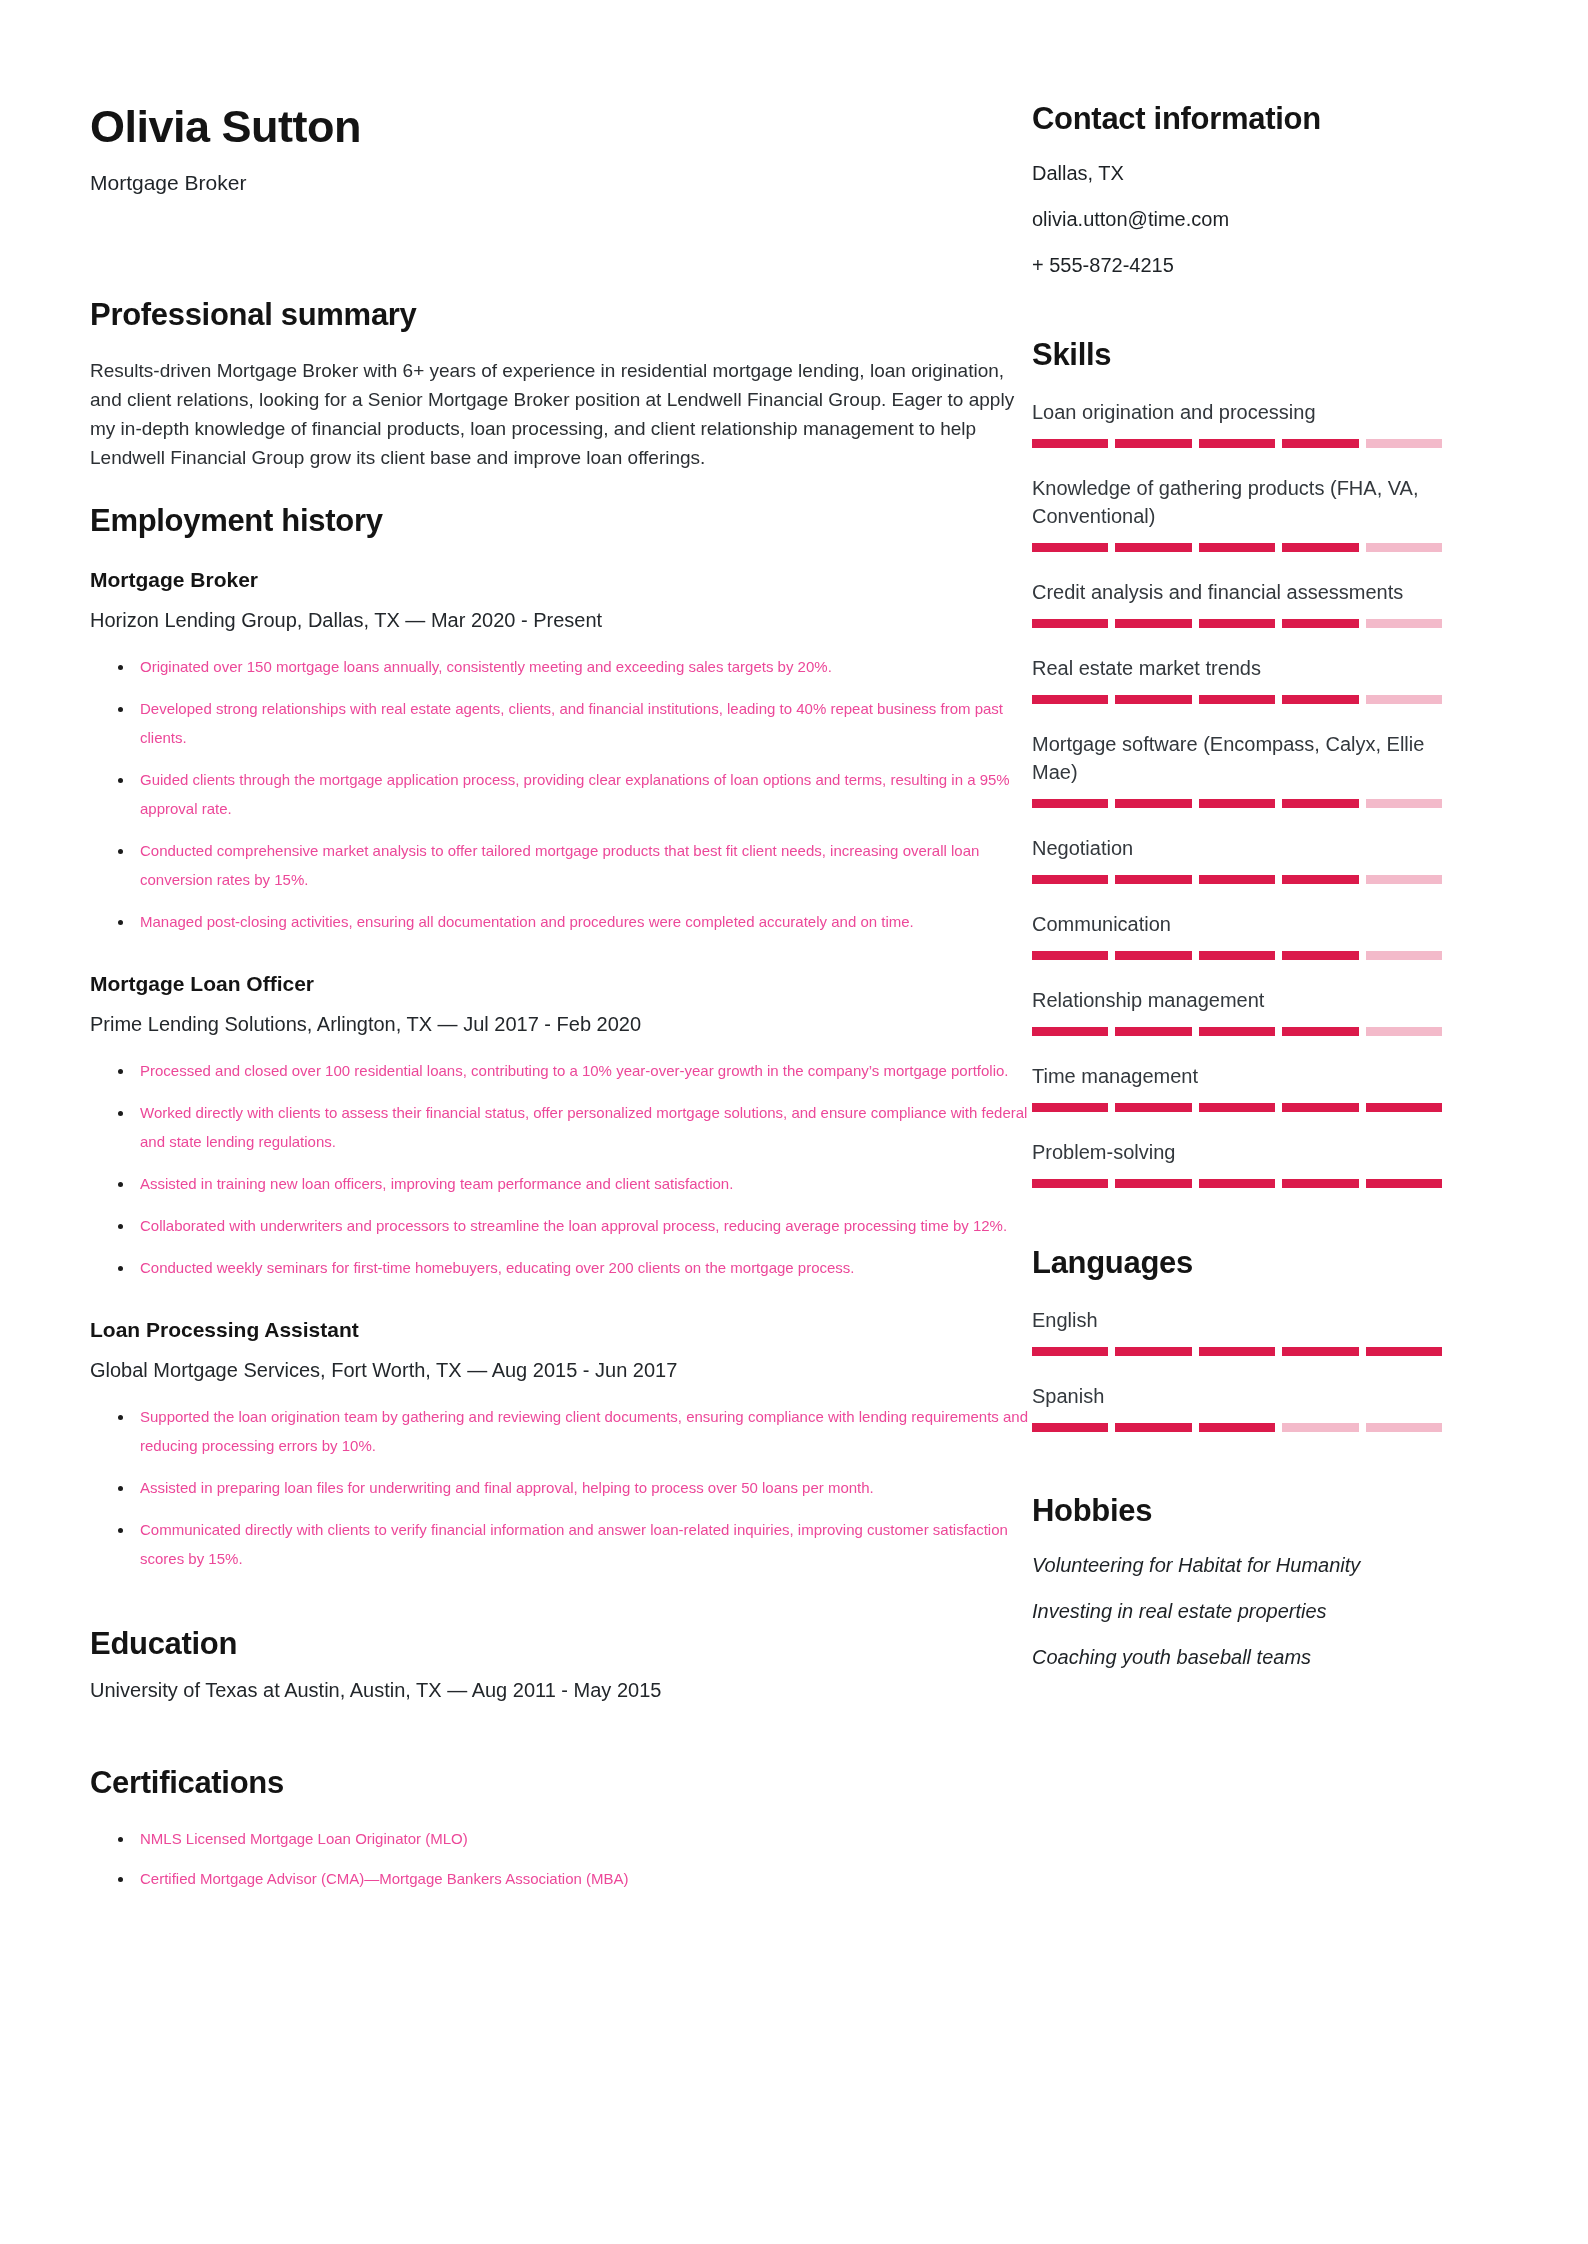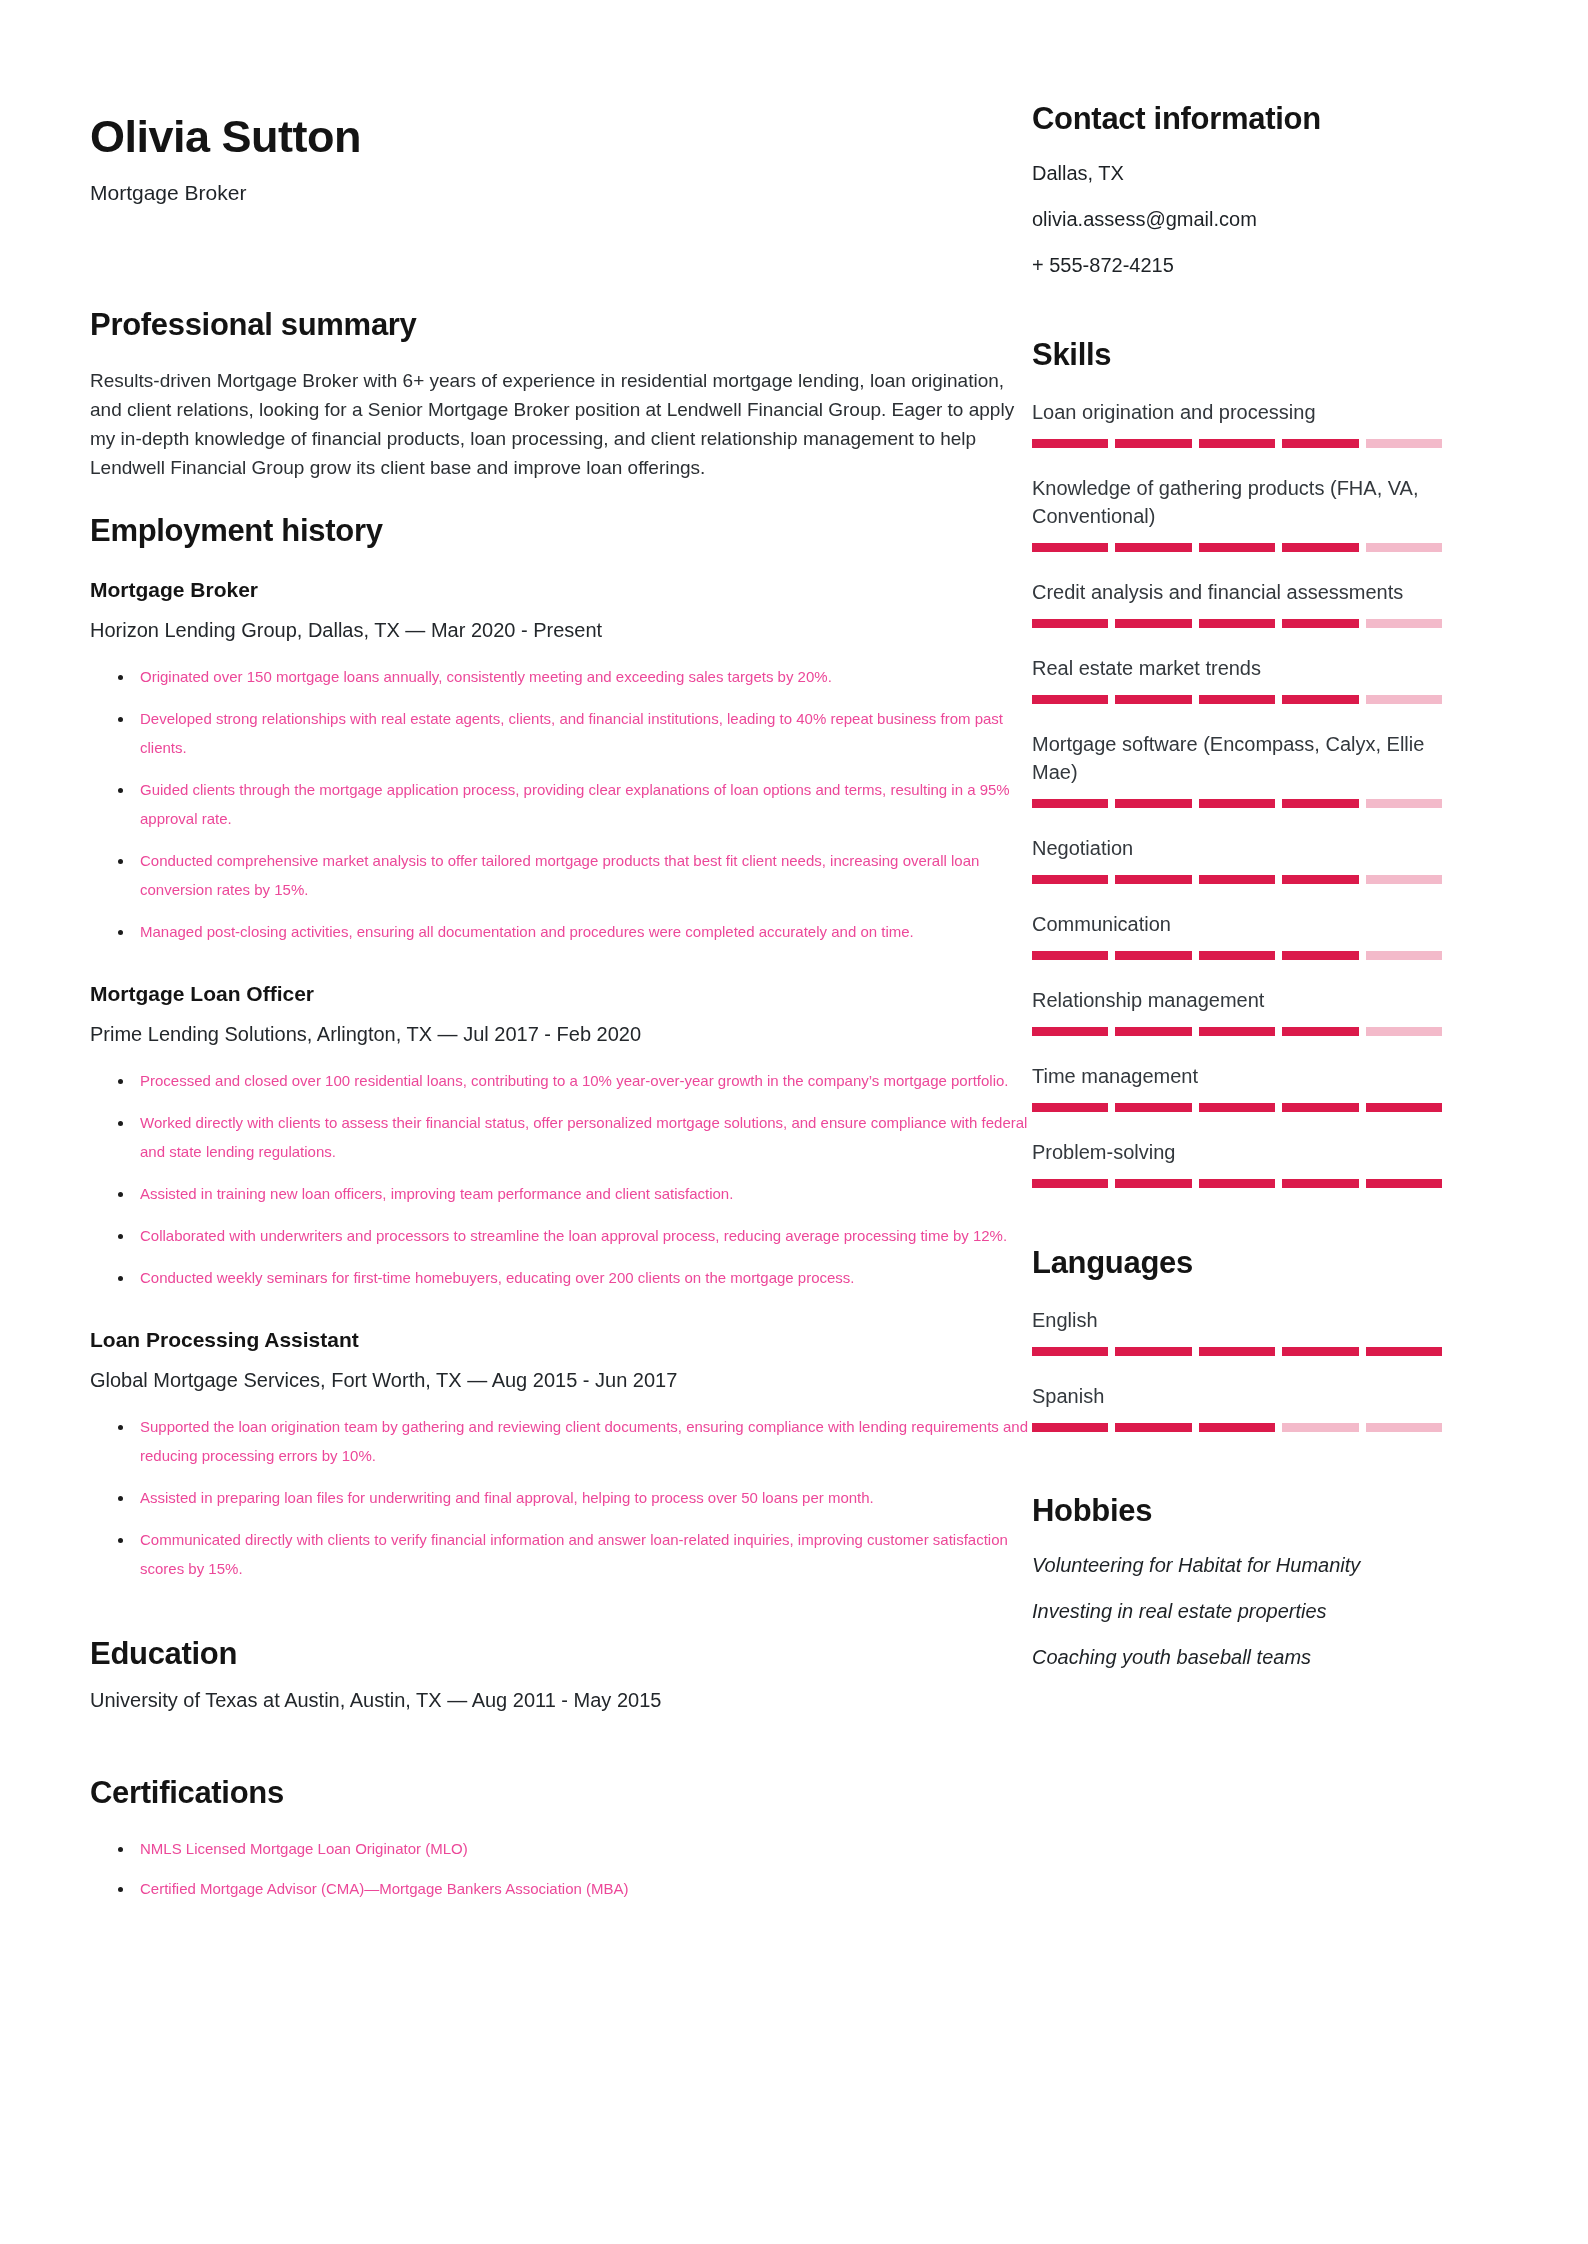--- a/index.html
+++ b/index.html
@@ -5,21 +5,21 @@
   * { margin: 0; padding: 0; box-sizing: border-box; }
   html, body { background: #ffffff; }
   body {
     width: 1588px; height: 2244px;
     font-family: "Liberation Sans", "DejaVu Sans", sans-serif;
     color: #2b2f33;
     position: relative;
   }
   .page { position: relative; width: 1588px; height: 2244px; background: #fff; overflow: hidden; }
 
-  .main-col   { position: absolute; left: 90px;  top: 12px; width: 950px; }
+  .main-col   { position: absolute; left: 90px;  top: 2px; width: 950px; }
   .side-col   { position: absolute; left: 1032px; top: 0; width: 410px; }
 
   h1.name {
     margin-top: 98px;
     font-size: 45px; line-height: 54px;
     font-weight: 700; color: #141414; letter-spacing: -0.5px;
   }
   .job-subtitle { margin-top: 16px; font-size: 21px; line-height: 26px; color: #1f2428; }
 
   h2.section {
@@ -127,21 +127,21 @@
       <li>NMLS Licensed Mortgage Loan Originator (MLO)</li>
       <li>Certified Mortgage Advisor (CMA)—Mortgage Bankers Association (MBA)</li>
     </ul>
 
   </div>
 
   <div class="side-col">
 
     <h2 class="section first">Contact information</h2>
     <p class="contact-line">Dallas, TX</p>
-    <p class="contact-line">olivia.assess@gmail.com</p>
+    <p class="contact-line">olivia.utton@time.com</p>
     <p class="contact-line">+ 555-872-4215</p>
 
     <h2 class="section skills-h">Skills</h2>
 
     <div class="meter-item first">
       <div class="meter-label">Loan origination and processing</div>
       <div class="meter-bar">
           <span class="seg filled"></span>
           <span class="seg filled"></span>
           <span class="seg filled"></span>

